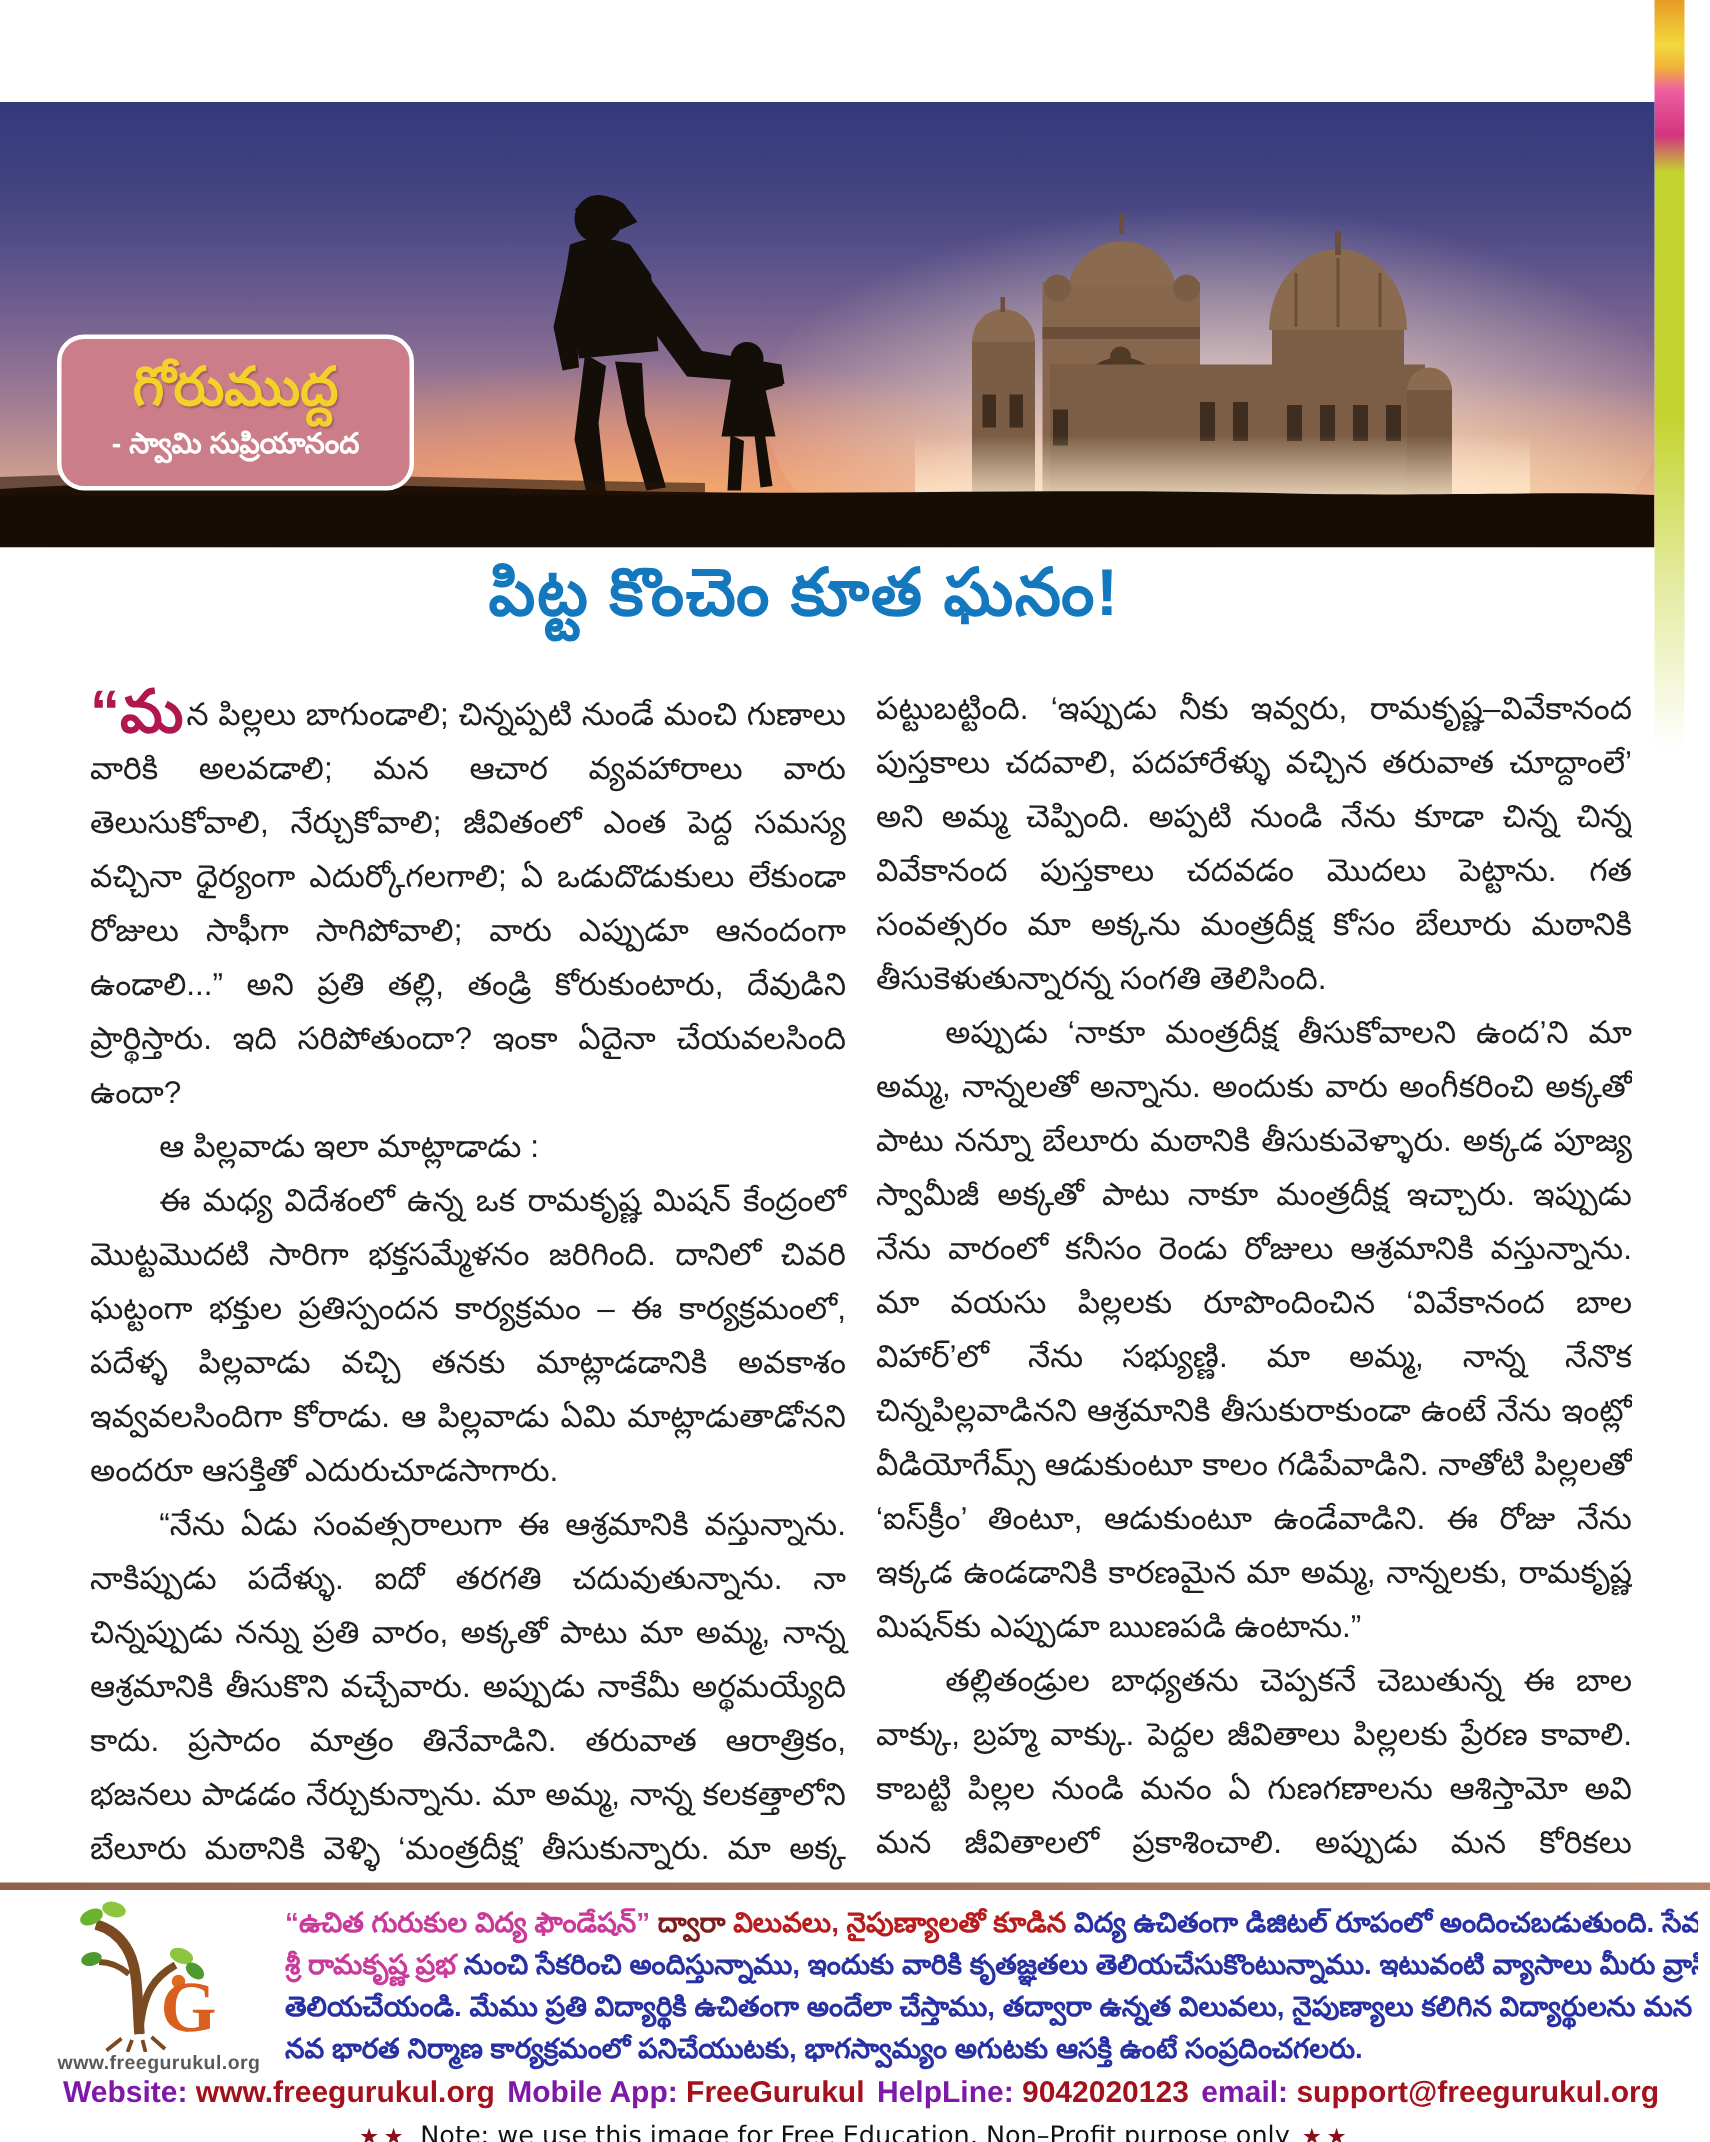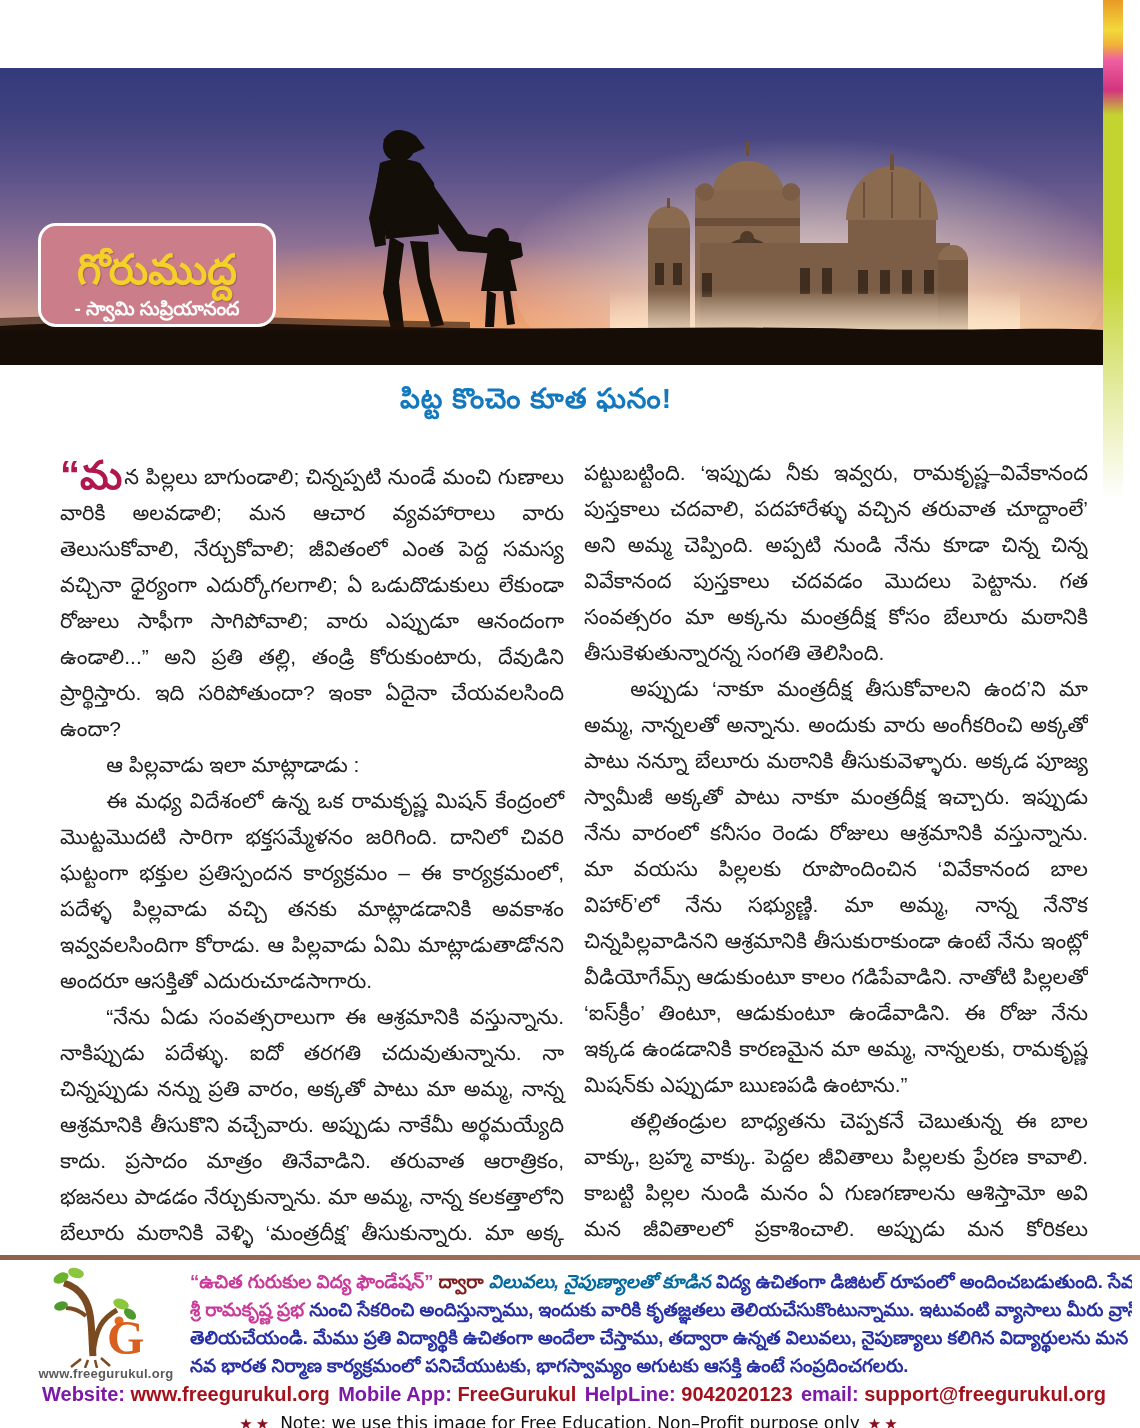--- a/index.html
+++ b/index.html
@@ -16,27 +16,27 @@
     background:
       radial-gradient(55% 60% at 38% 97%, rgba(255,176,96,.95) 0%, rgba(244,150,102,.6) 35%, rgba(220,130,120,0) 65%),
       radial-gradient(45% 50% at 88% 97%, rgba(255,210,160,.9) 0%, rgba(240,170,120,.4) 45%, rgba(220,140,120,0) 70%),
       linear-gradient(180deg,#333a7c 0%,#41427f 18%,#585089 34%,#73618f 48%,#8f7194 60%,
         #ad8492 72%,#c99a90 82%,#e0b190 92%,#d9a87f 100%);}
   .banner-art{position:absolute;top:0;left:0;}
 
   .label-box{position:absolute;left:38px;top:155px;width:238px;height:104px;
     background:#cb7d89;border:3px solid #fff;border-radius:18px;box-sizing:border-box;
     text-align:center;padding-top:6px;}
-  .label-title{color:#f3d02a;font-size:42px;font-weight:bold;line-height:52px;
-    text-shadow:1px 1px 1px rgba(90,40,40,.35);margin-top:12px;}
+  .label-title{color:#f3d02a;font-size:36px;font-weight:bold;line-height:52px;
+    text-shadow:1px 1px 1px rgba(90,40,40,.35);}
   .label-author{color:#ffffff;font-size:19px;font-weight:bold;line-height:26px;}
 
   
-  .title{position:absolute;top:383px;left:0;width:1072px;margin:0;text-align:center;
-    color:#1478be;font-size:28px;font-weight:bold;letter-spacing:1px;}
+  .title{position:absolute;top:371px;left:0;width:1072px;margin:0;text-align:center;
+    color:#1478be;font-size:44px;font-weight:bold;letter-spacing:1px;}
   .columns{position:absolute;top:455px;left:60px;width:1028px;height:798px;overflow:hidden;
     display:flex;gap:20px;}
   .col{flex:1;min-width:0;}
   .p{margin:0;color:#1f1f1f;font-size:21px;line-height:36px;text-align:justify;}
   .p.indent{text-indent:2.2em;}
   .lead{color:#b0174f;font-weight:bold;font-size:40px;line-height:1;vertical-align:-5px;padding-right:2px;}
 
   
   .footer{position:absolute;left:0;right:0;bottom:0;height:173px;background:#fff;}
   .rule{height:5px;background:linear-gradient(90deg,#8f614b 0%,#a0715a 55%,#b5836a 100%);}
@@ -166,21 +166,21 @@
           <ellipse cx="30" cy="42" rx="7" ry="4.5" fill="#4e9a2e" transform="rotate(-15 30 42)"></ellipse>
           <ellipse cx="90" cy="40" rx="8" ry="5" fill="#8cc63f" transform="rotate(20 90 40)"></ellipse>
           <ellipse cx="99" cy="50" rx="7" ry="4.5" fill="#4e9a2e" transform="rotate(40 99 50)"></ellipse>
           <circle cx="88" cy="57" r="4.5" fill="#e06a1f"></circle>
           <text x="76" y="90" font-size="48" font-weight="bold" fill="#d95f1e" font-family="Liberation Serif, DejaVu Serif, serif">G</text>
           <path d="M50,95 L40,103 M57,96 L54,104 M64,96 L66,104 M70,94 L79,102" stroke="#7a4a21" stroke-width="2.5" fill="none"></path>
         </svg>
         <div class="logo-caption">www.freegurukul.org</div>
       </div>
       <div class="about">
-          <div class="about-line"><span style="color: rgb(201, 58, 155);">“ఉచిత గురుకుల విద్య ఫౌండేషన్”</span><span style="color: #7f1d1d;"> ద్వారా </span><span style="color: #0369a1; font-style: italic;">విలువలు, నైపుణ్యాలతో కూడిన</span><span style="color: rgb(39, 48, 165);"> విద్య ఉచితంగా డిజిటల్ రూపంలో అందించబడుతుంది. సేవలో భాగంగా ఈ చిత్రాన్ని</span></div>
+          <div class="about-line"><span style="color: rgb(201, 58, 155);">“ఉచిత గురుకుల విద్య ఫౌండేషన్”</span><span style="color: #7f1d1d;"> ద్వారా </span><span style="color: #b91c1c;">విలువలు, నైపుణ్యాలతో కూడిన</span><span style="color: rgb(39, 48, 165);"> విద్య ఉచితంగా డిజిటల్ రూపంలో అందించబడుతుంది. సేవలో భాగంగా ఈ చిత్రాన్ని</span></div>
           <div class="about-line"><span style="color: rgb(201, 58, 155);">శ్రీ రామకృష్ణ ప్రభ</span><span style="color: rgb(39, 48, 165);"> నుంచి సేకరించి అందిస్తున్నాము, ఇందుకు వారికి కృతజ్ఞతలు తెలియచేసుకొంటున్నాము.  ఇటువంటి వ్యాసాలు మీరు వ్రాసినట్లయితే లేక సేకరిస్తే మాకు</span></div>
           <div class="about-line"><span style="color: rgb(39, 48, 165);">తెలియచేయండి. మేము ప్రతి విద్యార్థికి ఉచితంగా అందేలా చేస్తాము, తద్వారా ఉన్నత విలువలు, నైపుణ్యాలు కలిగిన విద్యార్థులను మన దేశానికి అందించవచ్చు. మాతో కలిసి</span></div>
           <div class="about-line"><span style="color: rgb(39, 48, 165);">నవ భారత నిర్మాణ కార్యక్రమంలో పనిచేయుటకు, భాగస్వామ్యం అగుటకు ఆసక్తి ఉంటే సంప్రదించగలరు.</span></div>
         </div>
     </div>
     <div class="contacts">
         <span class="contact"><span class="clabel" style="color: rgb(125, 24, 168);">Website: </span><span class="cvalue" style="color: rgb(163, 18, 28);">www.freegurukul.org</span></span>
         <span class="contact"><span class="clabel" style="color: rgb(125, 24, 168);">Mobile App: </span><span class="cvalue" style="color: rgb(163, 18, 28);">FreeGurukul</span></span>
         <span class="contact"><span class="clabel" style="color: rgb(125, 24, 168);">HelpLine: </span><span class="cvalue" style="color: rgb(163, 18, 28);">9042020123</span></span>
         <span class="contact"><span class="clabel" style="color: rgb(125, 24, 168);">email: </span><span class="cvalue" style="color: rgb(163, 18, 28);">support@freegurukul.org</span></span>

